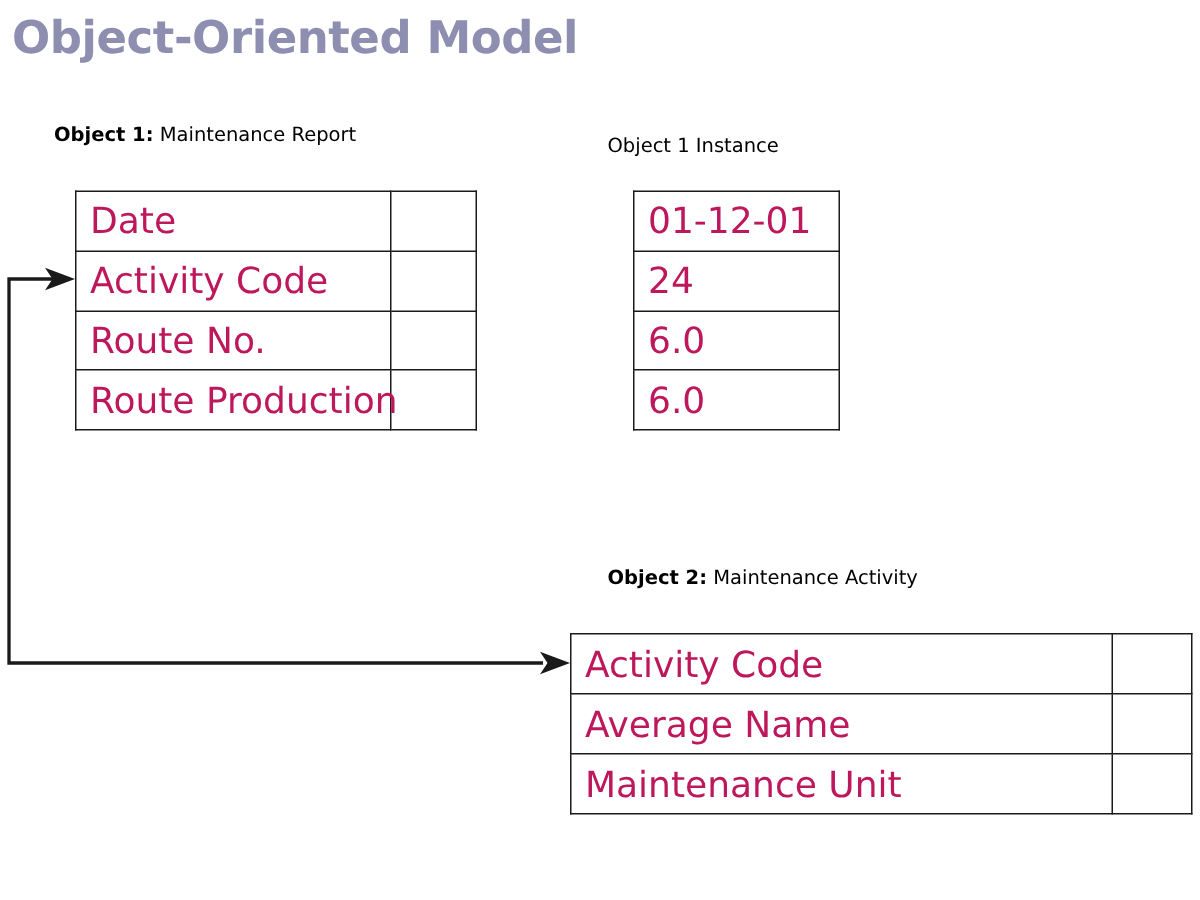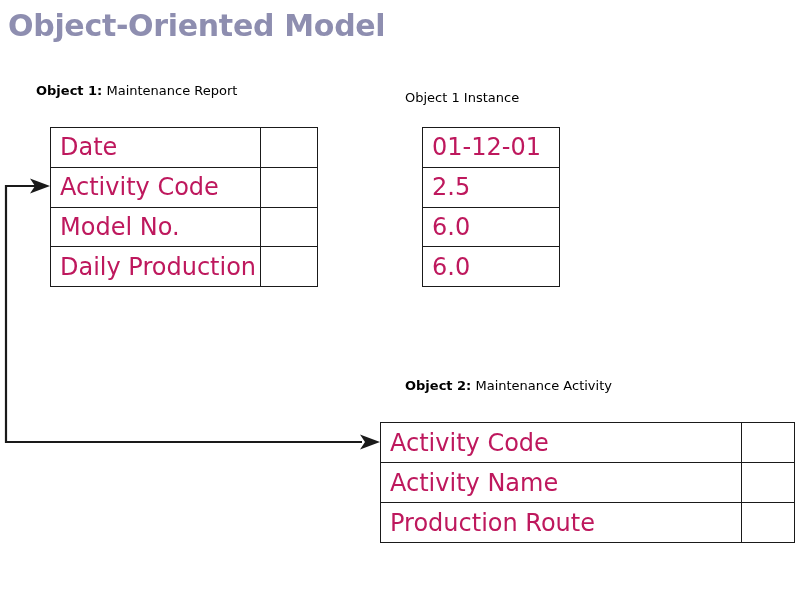--- a/index.html
+++ b/index.html
@@ -133,40 +133,40 @@
   <tbody>
     <tr>
       <td>Date</td>
       <td class="val-col"></td>
     </tr>
     <tr>
       <td>Activity Code</td>
       <td class="val-col"></td>
     </tr>
     <tr>
-      <td>Model No.</td>
-      <td class="val-col"></td>
-    </tr>
-    <tr>
-      <td>Daily Production</td>
+      <td>Route No.</td>
+      <td class="val-col"></td>
+    </tr>
+    <tr>
+      <td>Route Production</td>
       <td class="val-col"></td>
     </tr>
   </tbody>
 </table>
 
 <table class="ent-table" id="table-instance1">
   <colgroup>
       <col>
     </colgroup>
   <tbody>
     <tr>
       <td>01-12-01</td>
     </tr>
     <tr>
-      <td>2.5</td>
+      <td>24</td>
     </tr>
     <tr>
       <td>6.0</td>
     </tr>
     <tr>
       <td>6.0</td>
     </tr>
   </tbody>
 </table>
 
@@ -174,25 +174,25 @@
   <colgroup>
       <col class="name">
       <col class="val">
     </colgroup>
   <tbody>
     <tr>
       <td>Activity Code</td>
       <td class="val-col"></td>
     </tr>
     <tr>
-      <td>Activity Name</td>
-      <td class="val-col"></td>
-    </tr>
-    <tr>
-      <td>Production Route</td>
+      <td>Average Name</td>
+      <td class="val-col"></td>
+    </tr>
+    <tr>
+      <td>Maintenance Unit</td>
       <td class="val-col"></td>
     </tr>
   </tbody>
 </table>
 
 <svg id="connector-layer" viewBox="0 0 800 600">
 
   <polyline points="44,186 6,186 6,442 362,442" fill="none" stroke="#1a1a1a" stroke-width="2.2"></polyline>
 
   <polygon points="50,186 30,178.5 35,186 30,193.5" fill="#1a1a1a"></polygon>

